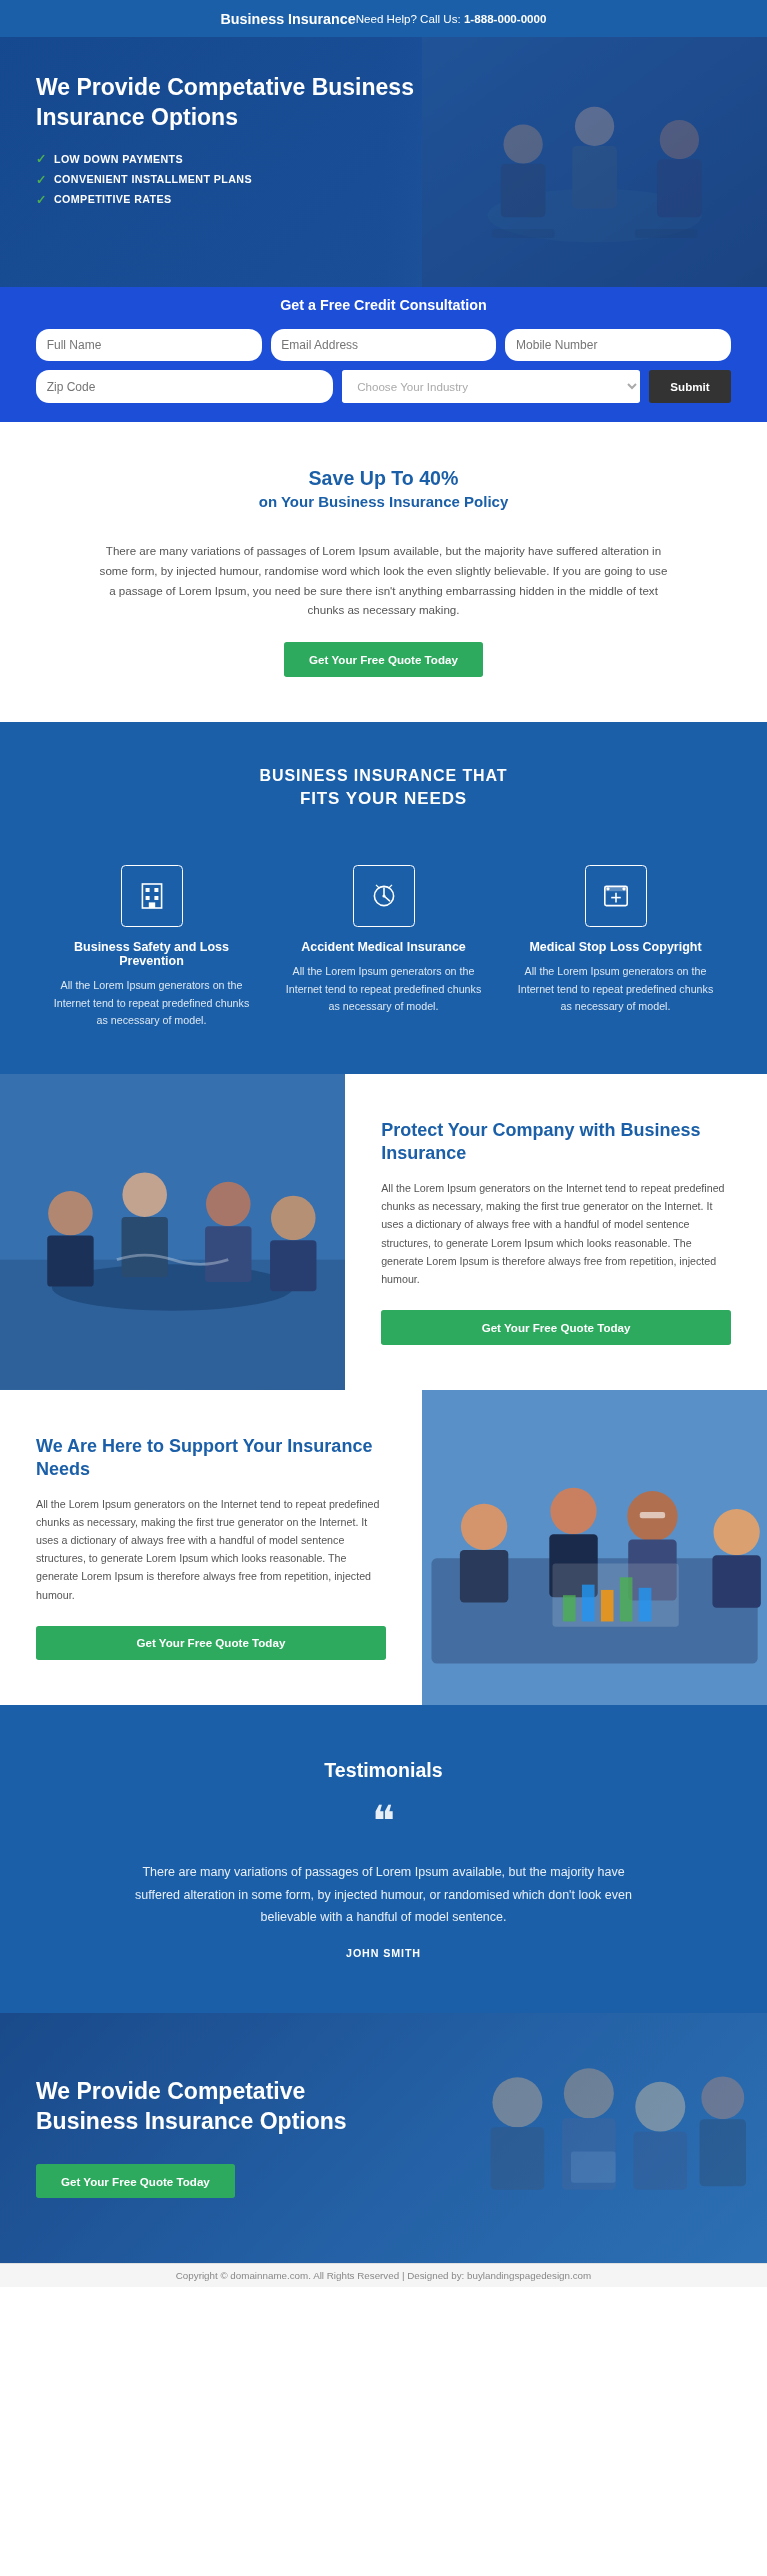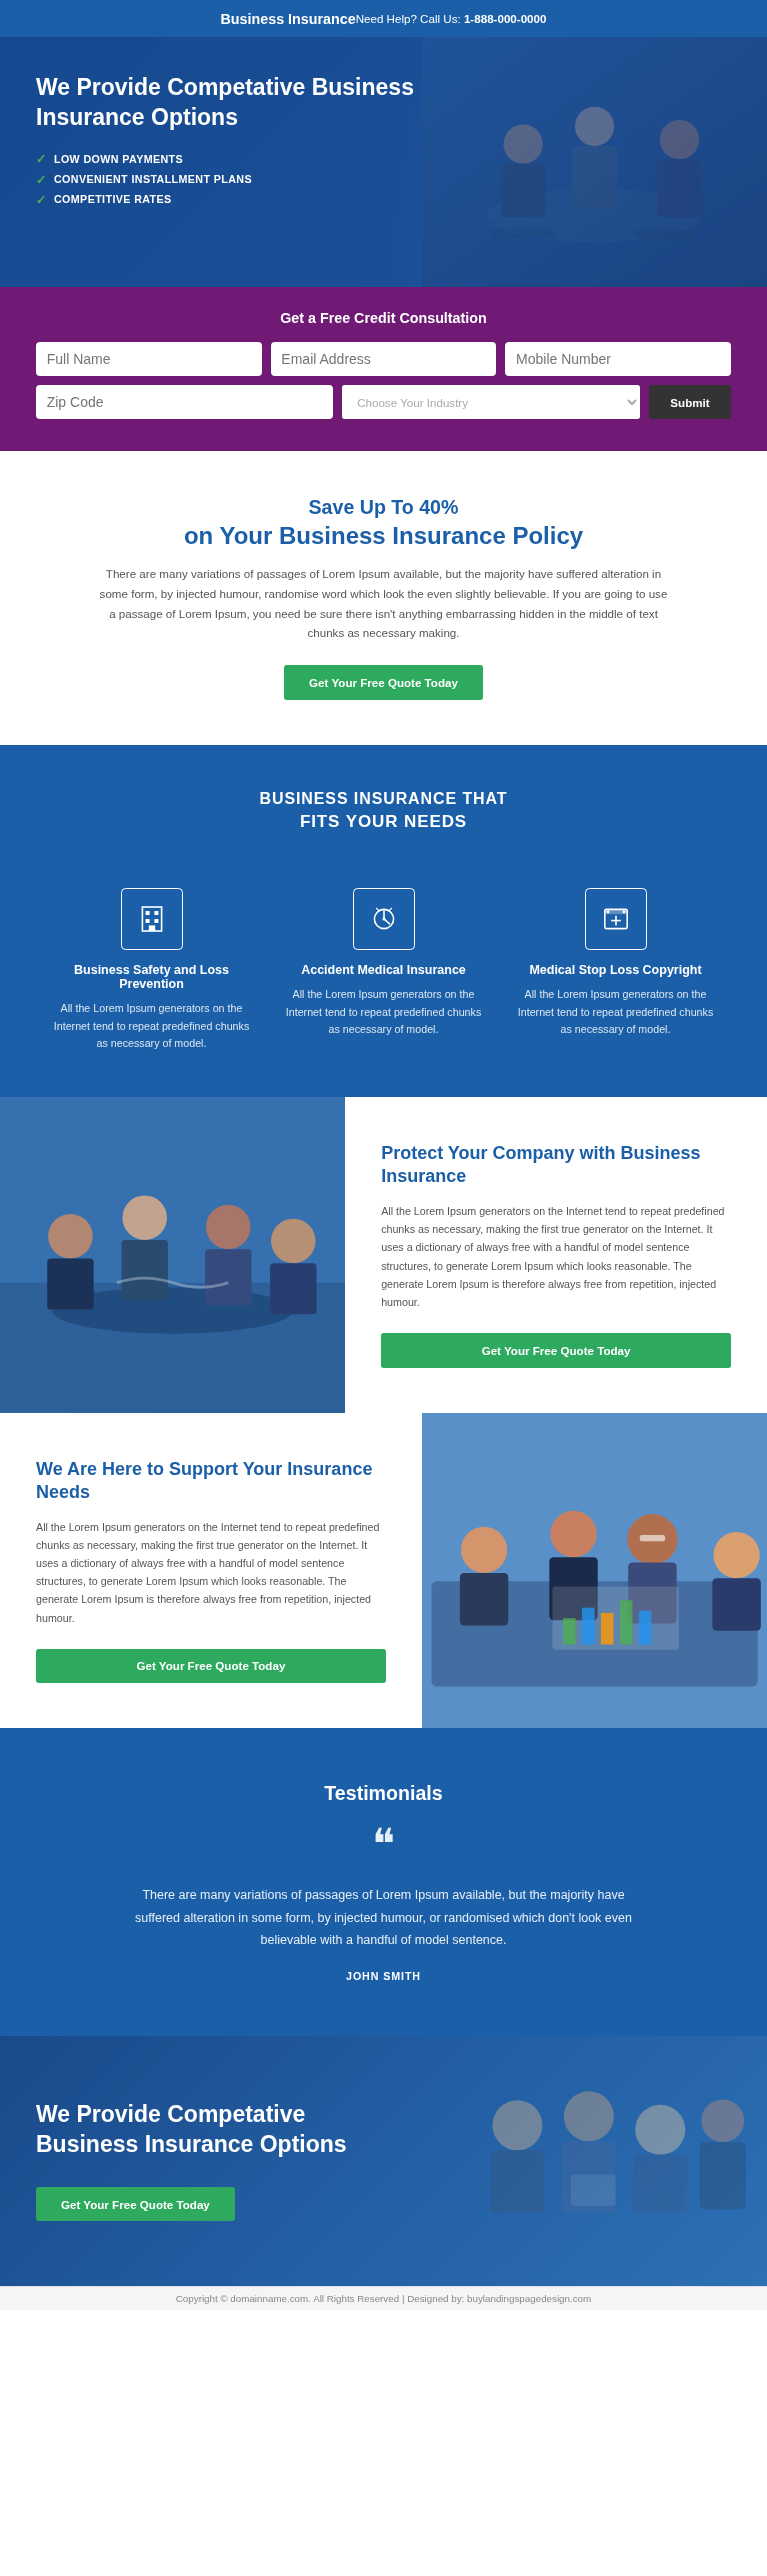--- a/index.html
+++ b/index.html
@@ -69,41 +69,41 @@
       letter-spacing: 0.4px;
       margin-bottom: 5.4px;
       display: flex;
       align-items: center;
       gap: 7.1px;
     }
     .check-icon { color: #4CAF50; font-size: 12.5px; }
 
     
     .form-section {
-      background: #701a75;
-      padding: 23px 36px;
+      background: #1d4ed8;
+      padding: 10px 36px;
     }
     .form-title {
       color: #fff;
       text-align: center;
       font-size: 14.3px;
       font-weight: bold;
       margin-bottom: 16px;
     }
     .form-row {
       display: flex;
       gap: 9px;
       margin-bottom: 9px;
     }
     .form-input {
       flex: 1;
       padding: 9px 10.7px;
       border: none;
-      border-radius: 4px;
-      font-size: 14px;
+      border-radius: 13px;
+      font-size: 12px;
       color: #aaa;
       background: #fff;
     }
     .form-select {
       flex: 1;
       padding: 9px 10.7px;
       border: none;
       border-radius: 2.7px;
       font-size: 11.6px;
       color: #aaa;
@@ -127,24 +127,24 @@
       text-align: center;
       background: #fff;
     }
     .save-title {
       font-size: 19.6px;
       color: #1a5fa8;
       font-weight: bold;
       margin-bottom: 3px;
     }
     .save-subtitle {
-      font-size: 24px;
+      font-size: 15px;
       color: #1a5fa8;
       font-weight: bold;
-      margin-bottom: 14px;
+      margin-bottom: 31px;
     }
     .save-text {
       font-size: 11.6px;
       color: #555;
       line-height: 1.7;
       max-width: 571px;
       margin: 0 auto 22px;
     }
     .btn-green {
       background: #2eaa5e;

